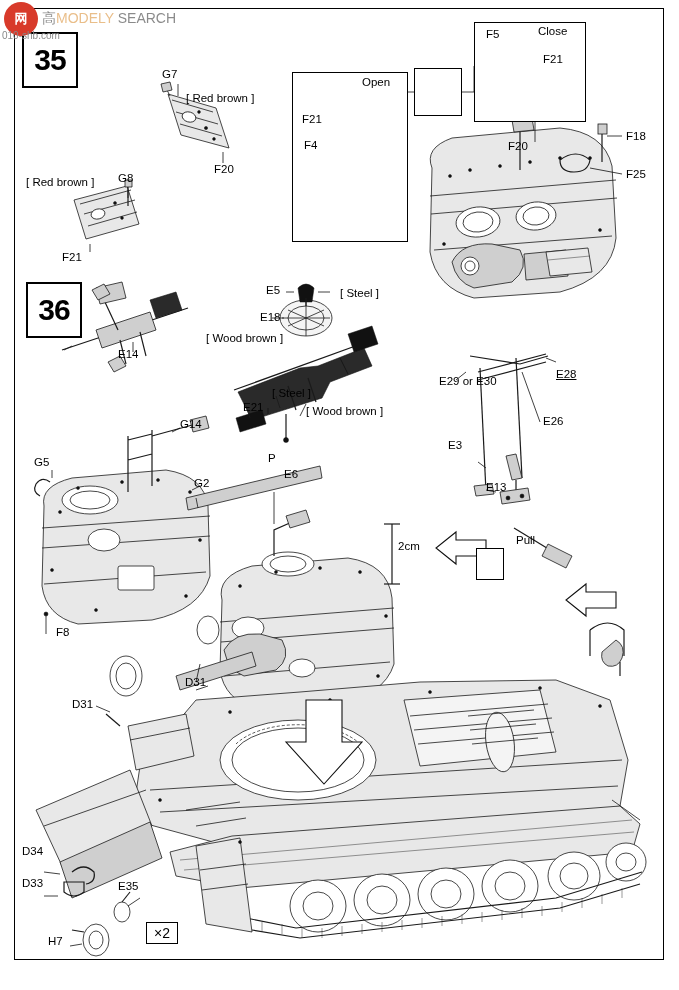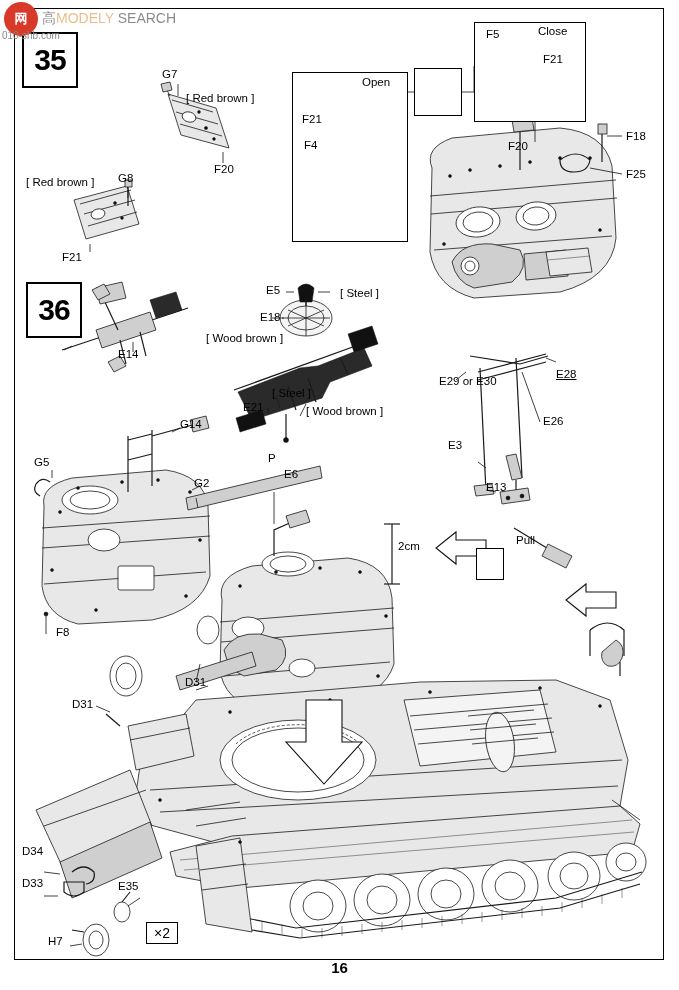--- a/index.html
+++ b/index.html
@@ -475,15 +475,14 @@
   <div class="lbl" style="left:516px;top:534px;">Pull</div>
 
   <div class="wm">
     <div class="wm-circ">网</div>
     <div class="wm-txt">
       <span>高</span><span class="o">MODELY</span><span> SEARCH</span>
     </div>
   </div>
   <div class="wm-sub">010-shb.com</div>
 
-  <div class="pageno">16</div>
 
 </div>
 
 </body></html>

